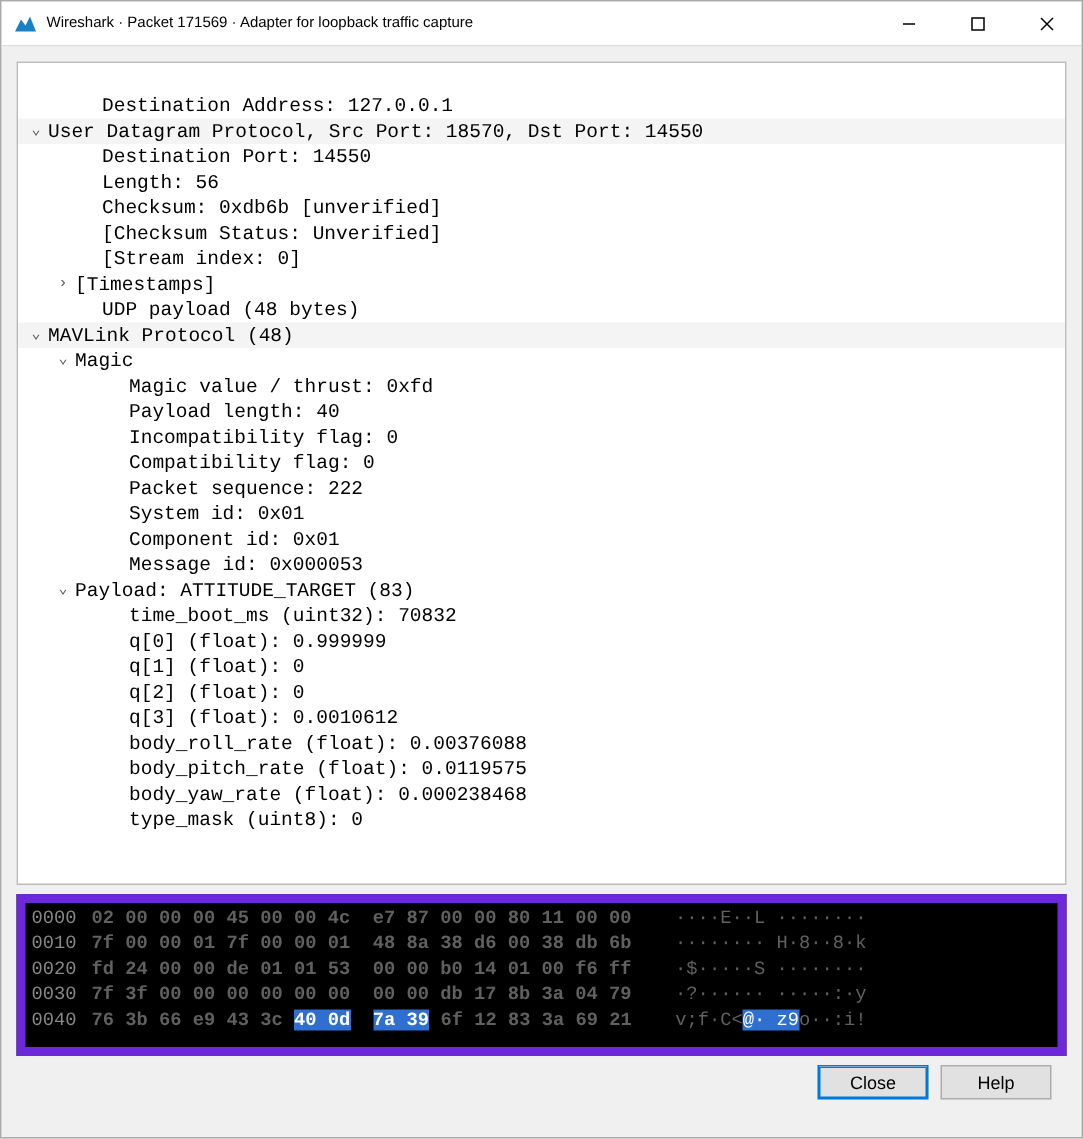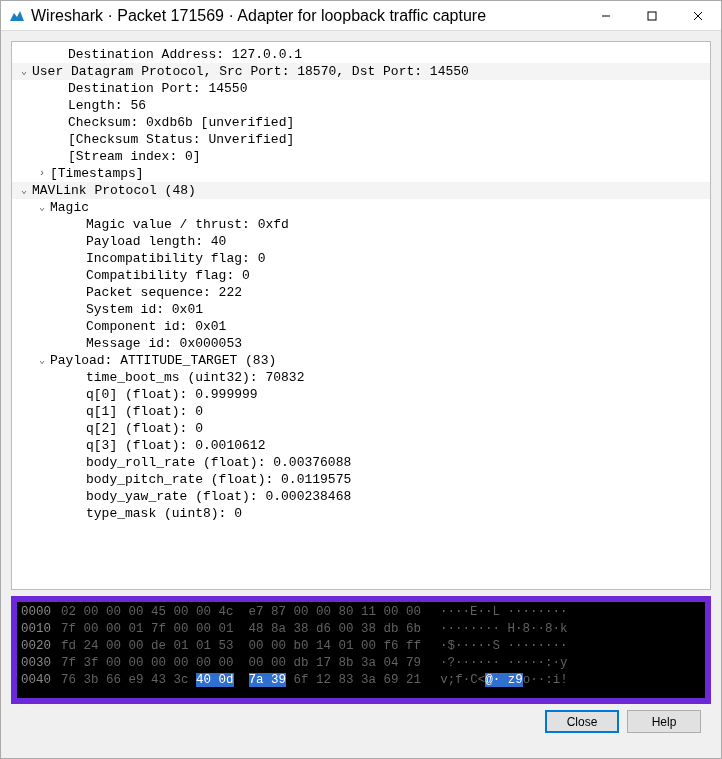--- a/index.html
+++ b/index.html
@@ -19,21 +19,21 @@
     background: #fff;
     display: flex;
     align-items: center;
     padding: 0 0 0 8px;
     border-bottom: 1px solid #ddd;
   }
   .titlebar .app-icon {
     width: 16px; height: 16px; margin-right: 6px;
     display:flex;align-items:center;justify-content:center;
   }
-  .titlebar .title-text { flex: 1; font-size: 16px; color: #000; }
+  .titlebar .title-text { flex: 1; font-size: 10px; color: #000; }
   .win-controls { display:flex; height:100%; }
   .win-btn {
     width: 46px; height: 100%;
     display:flex;align-items:center;justify-content:center;
     font-family: "Segoe UI", sans-serif;
     font-size: 11px;
     color:#000;
   }
   .content {
     flex:1;
@@ -45,21 +45,21 @@
     overflow:hidden;
   }
   .tree-pane {
     flex: 1;
     background:#fff;
     border:1px solid #bcbcbc;
     overflow-y:auto;
     font-family: Consolas, "Courier New", monospace;
     font-size: 13px;
     line-height: 17px;
-    padding: 4px 0;
+    padding: 20px 0;
     position:relative;
   }
   .row {
     white-space: pre;
     padding: 0 4px 0 6px;
     display:flex;
     align-items:center;
   }
   .row.header-row { background:#f4f4f4; }
   .arrow {
@@ -79,21 +79,21 @@
     font-family: Consolas, "Courier New", monospace;
     font-size: 12.5px;
     line-height: 17px;
     padding: 2px 4px;
     white-space: pre;
     overflow:auto;
     color:#606060;
   }
   .hex-line { display:flex; }
   .hex-off { color:#888; margin-right:10px; }
-  .hex-bytes { margin-right:4px; }
+  .hex-bytes { margin-right:14px;font-weight:bold; }
   .hex-sel { background:#2f6fd0; color:#fff; }
   .footer {
     height: 40px;
     display:flex;
     justify-content:flex-end;
     align-items:flex-start;
     gap:8px;
     padding: 0 10px 6px 0;
   }
   .btn {
@@ -143,20 +143,21 @@
 <div class="content">
   <div class="tree-pane" id="tree">
       <div class="row"><span class="indent" style="width: 36px;"></span><span class="arrow"></span><span>Destination Address: 127.0.0.1</span></div>
       <div class="row header-row"><span class="indent" style="width: 0px;"></span><span class="arrow">⌄</span><span>User Datagram Protocol, Src Port: 18570, Dst Port: 14550</span></div>
       <div class="row"><span class="indent" style="width: 36px;"></span><span class="arrow"></span><span>Destination Port: 14550</span></div>
       <div class="row"><span class="indent" style="width: 36px;"></span><span class="arrow"></span><span>Length: 56</span></div>
       <div class="row"><span class="indent" style="width: 36px;"></span><span class="arrow"></span><span>Checksum: 0xdb6b [unverified]</span></div>
       <div class="row"><span class="indent" style="width: 36px;"></span><span class="arrow"></span><span>[Checksum Status: Unverified]</span></div>
       <div class="row"><span class="indent" style="width: 36px;"></span><span class="arrow"></span><span>[Stream index: 0]</span></div>
       <div class="row"><span class="indent" style="width: 18px;"></span><span class="arrow">›</span><span>[Timestamps]</span></div>
+      <div class="row"><span class="indent" style="width: 36px;"></span><span class="arrow"></span><span>UDP payload (48 bytes)</span></div>
       <div class="row header-row"><span class="indent" style="width: 0px;"></span><span class="arrow">⌄</span><span>MAVLink Protocol (48)</span></div>
       <div class="row"><span class="indent" style="width: 18px;"></span><span class="arrow">⌄</span><span>Magic</span></div>
       <div class="row"><span class="indent" style="width: 54px;"></span><span class="arrow"></span><span>Magic value / thrust: 0xfd</span></div>
       <div class="row"><span class="indent" style="width: 54px;"></span><span class="arrow"></span><span>Payload length: 40</span></div>
       <div class="row"><span class="indent" style="width: 54px;"></span><span class="arrow"></span><span>Incompatibility flag: 0</span></div>
       <div class="row"><span class="indent" style="width: 54px;"></span><span class="arrow"></span><span>Compatibility flag: 0</span></div>
       <div class="row"><span class="indent" style="width: 54px;"></span><span class="arrow"></span><span>Packet sequence: 222</span></div>
       <div class="row"><span class="indent" style="width: 54px;"></span><span class="arrow"></span><span>System id: 0x01</span></div>
       <div class="row"><span class="indent" style="width: 54px;"></span><span class="arrow"></span><span>Component id: 0x01</span></div>
       <div class="row"><span class="indent" style="width: 54px;"></span><span class="arrow"></span><span>Message id: 0x000053</span></div>

